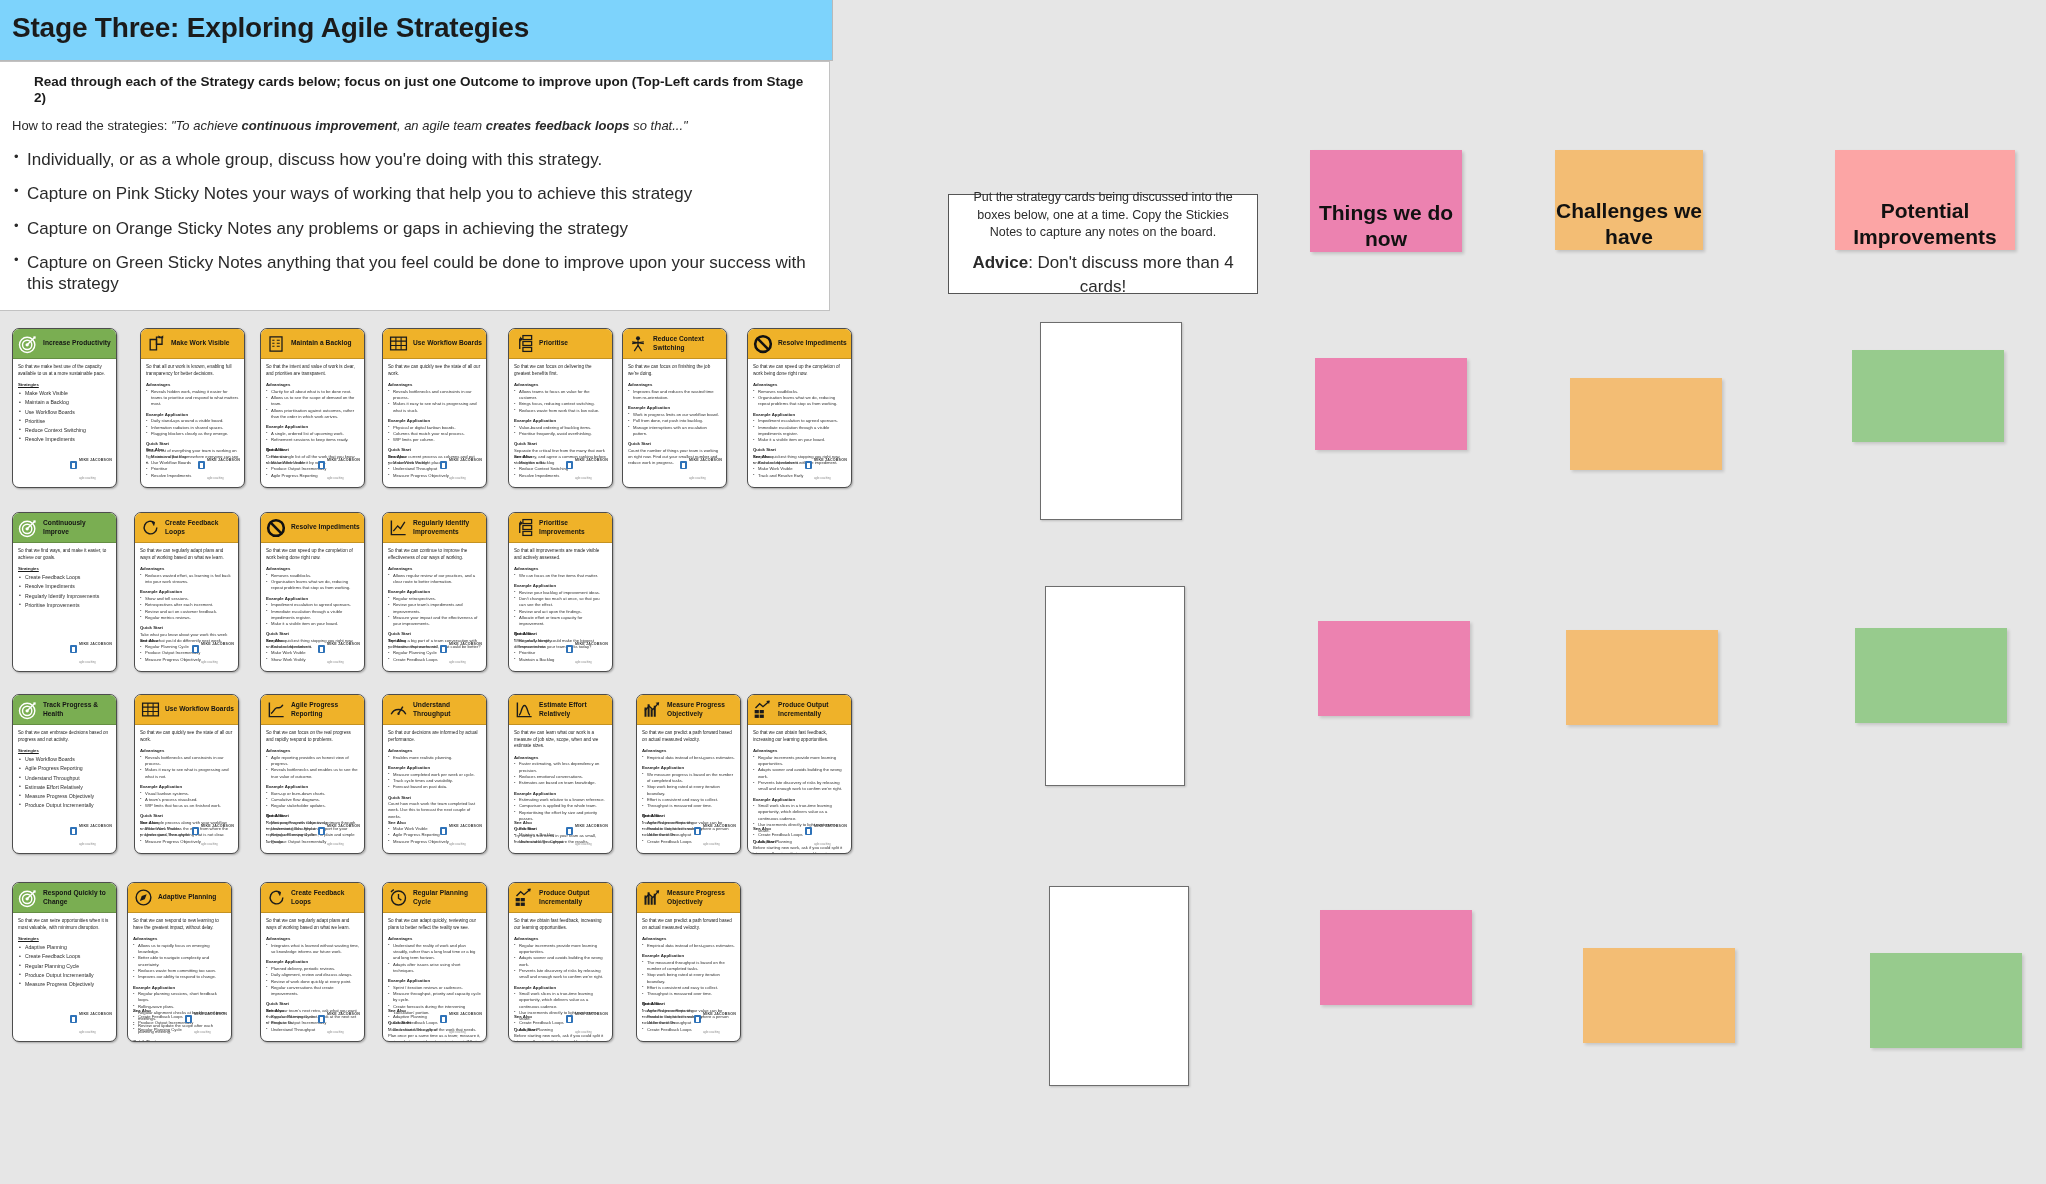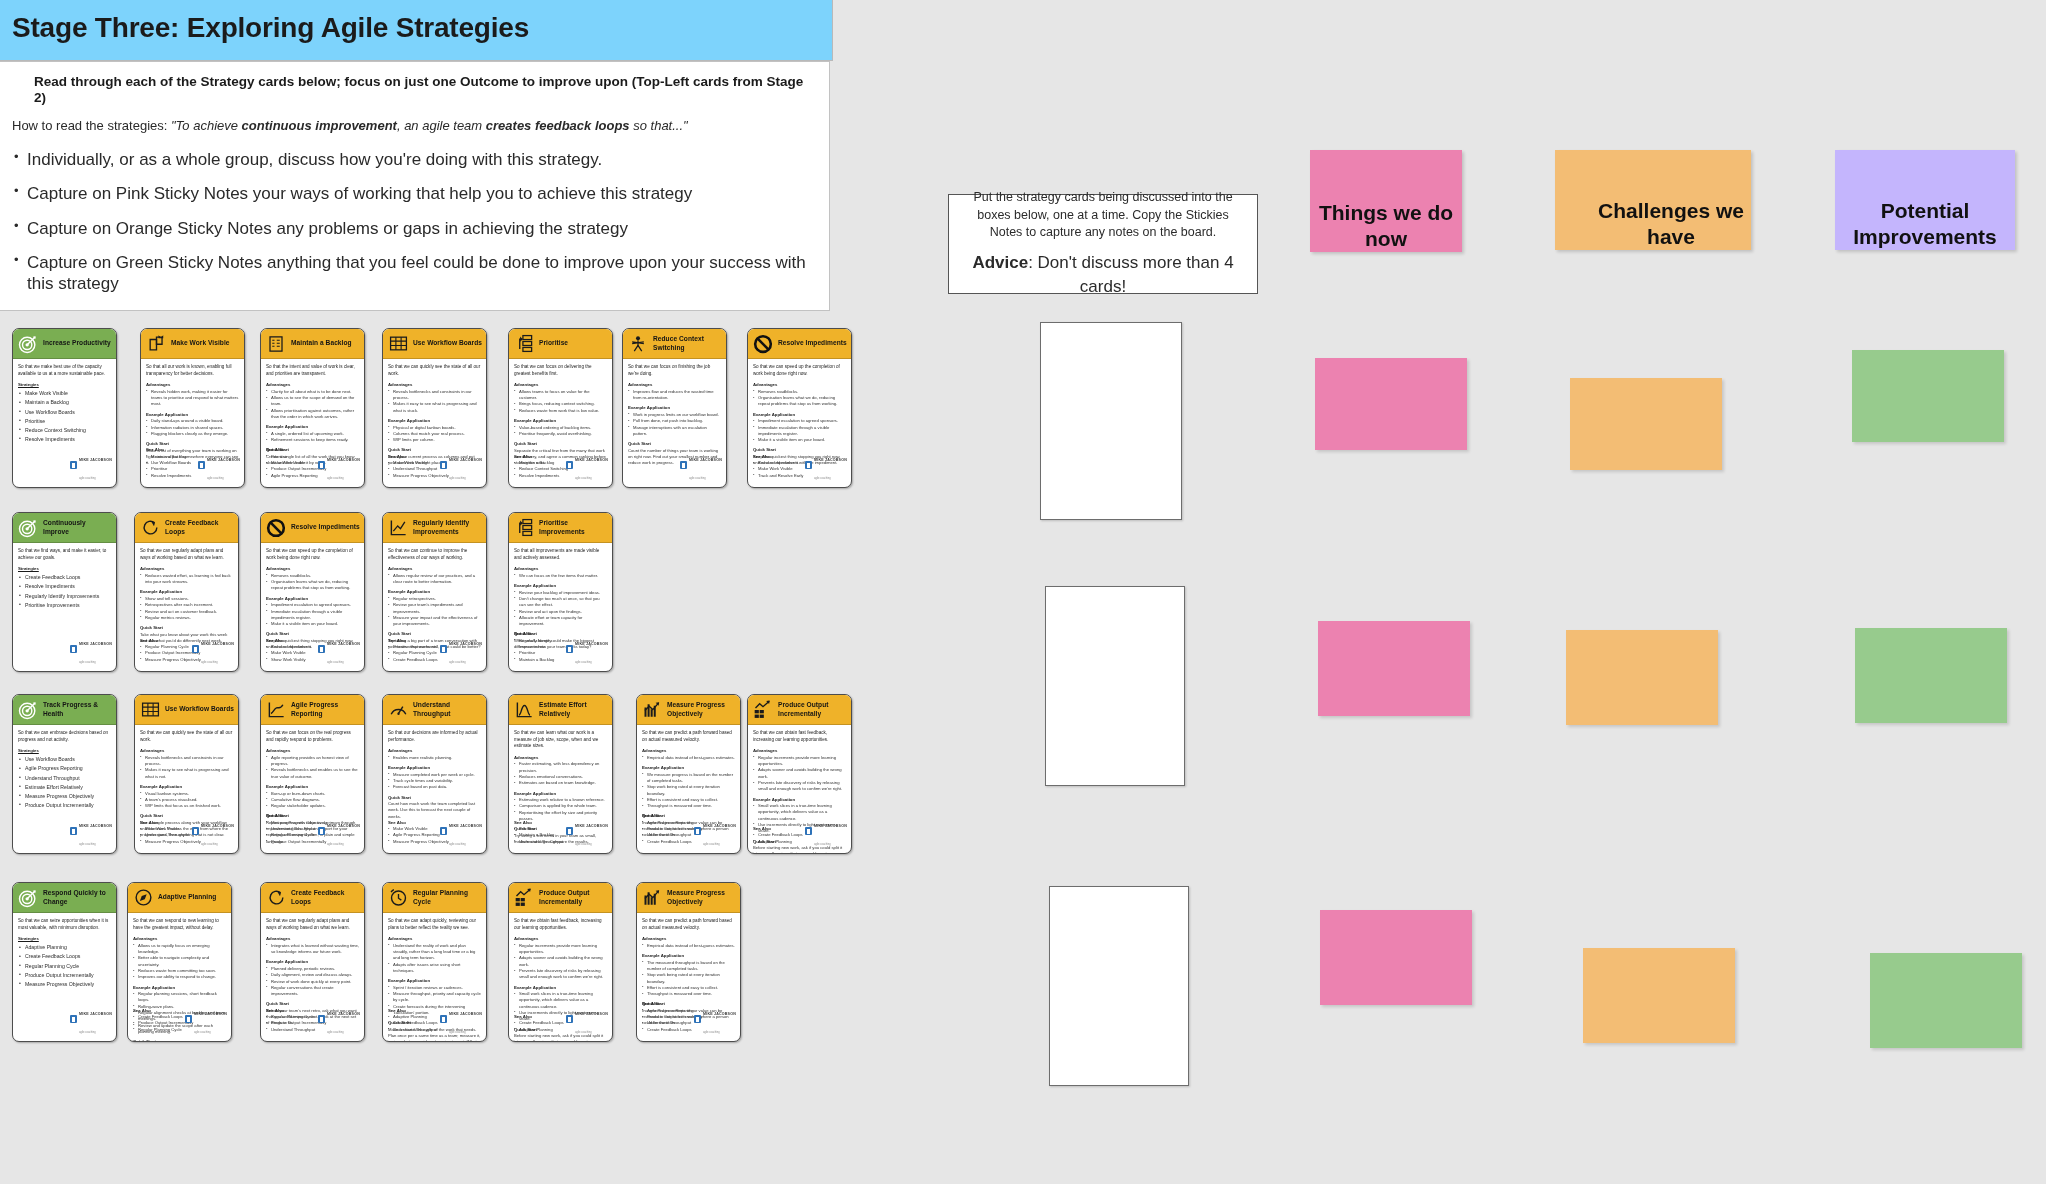--- a/index.html
+++ b/index.html
@@ -1113,24 +1113,24 @@
             <span class="foot-logo"></span>
             <span><span class="foot-txt">MIKE JACOBSON</span><br><span class="foot-sub">agile coaching</span></span>
           </div>
         </div>
       </div>
     </div>
   <div id="columns-layer">
       <div class="col-head" style="left: 1310px; top: 150px; width: 152px; height: 102px; background: rgb(236, 130, 176);">
         <span>Things we do now</span>
       </div>
-      <div class="col-head" style="left: 1555px; top: 150px; width: 160px; height: 100px; background: rgb(243, 189, 116); padding-left: 36px;">
+      <div class="col-head" style="left: 1555px; top: 150px; width: 148px; height: 100px; background: rgb(243, 189, 116);">
         <span>Challenges we have</span>
       </div>
-      <div class="col-head" style="left: 1835px; top: 150px; width: 180px; height: 100px; background: #c4b5fd;">
+      <div class="col-head" style="left: 1835px; top: 150px; width: 180px; height: 100px; background: #fca5a5;">
         <span>Potential Improvements</span>
       </div>
     </div>
   <div id="zones-layer">
       <div class="dropzone" style="left: 1040px; top: 322px; width: 142px; height: 198px;"></div>
       <div class="dropzone" style="left: 1045px; top: 586px; width: 140px; height: 200px;"></div>
       <div class="dropzone" style="left: 1049px; top: 886px; width: 140px; height: 200px;"></div>
     </div>
   <div id="stickies-layer">
       <div class="sticky" style="left: 1315px; top: 358px; width: 152px; height: 92px; background: rgb(236, 130, 176);"></div>

